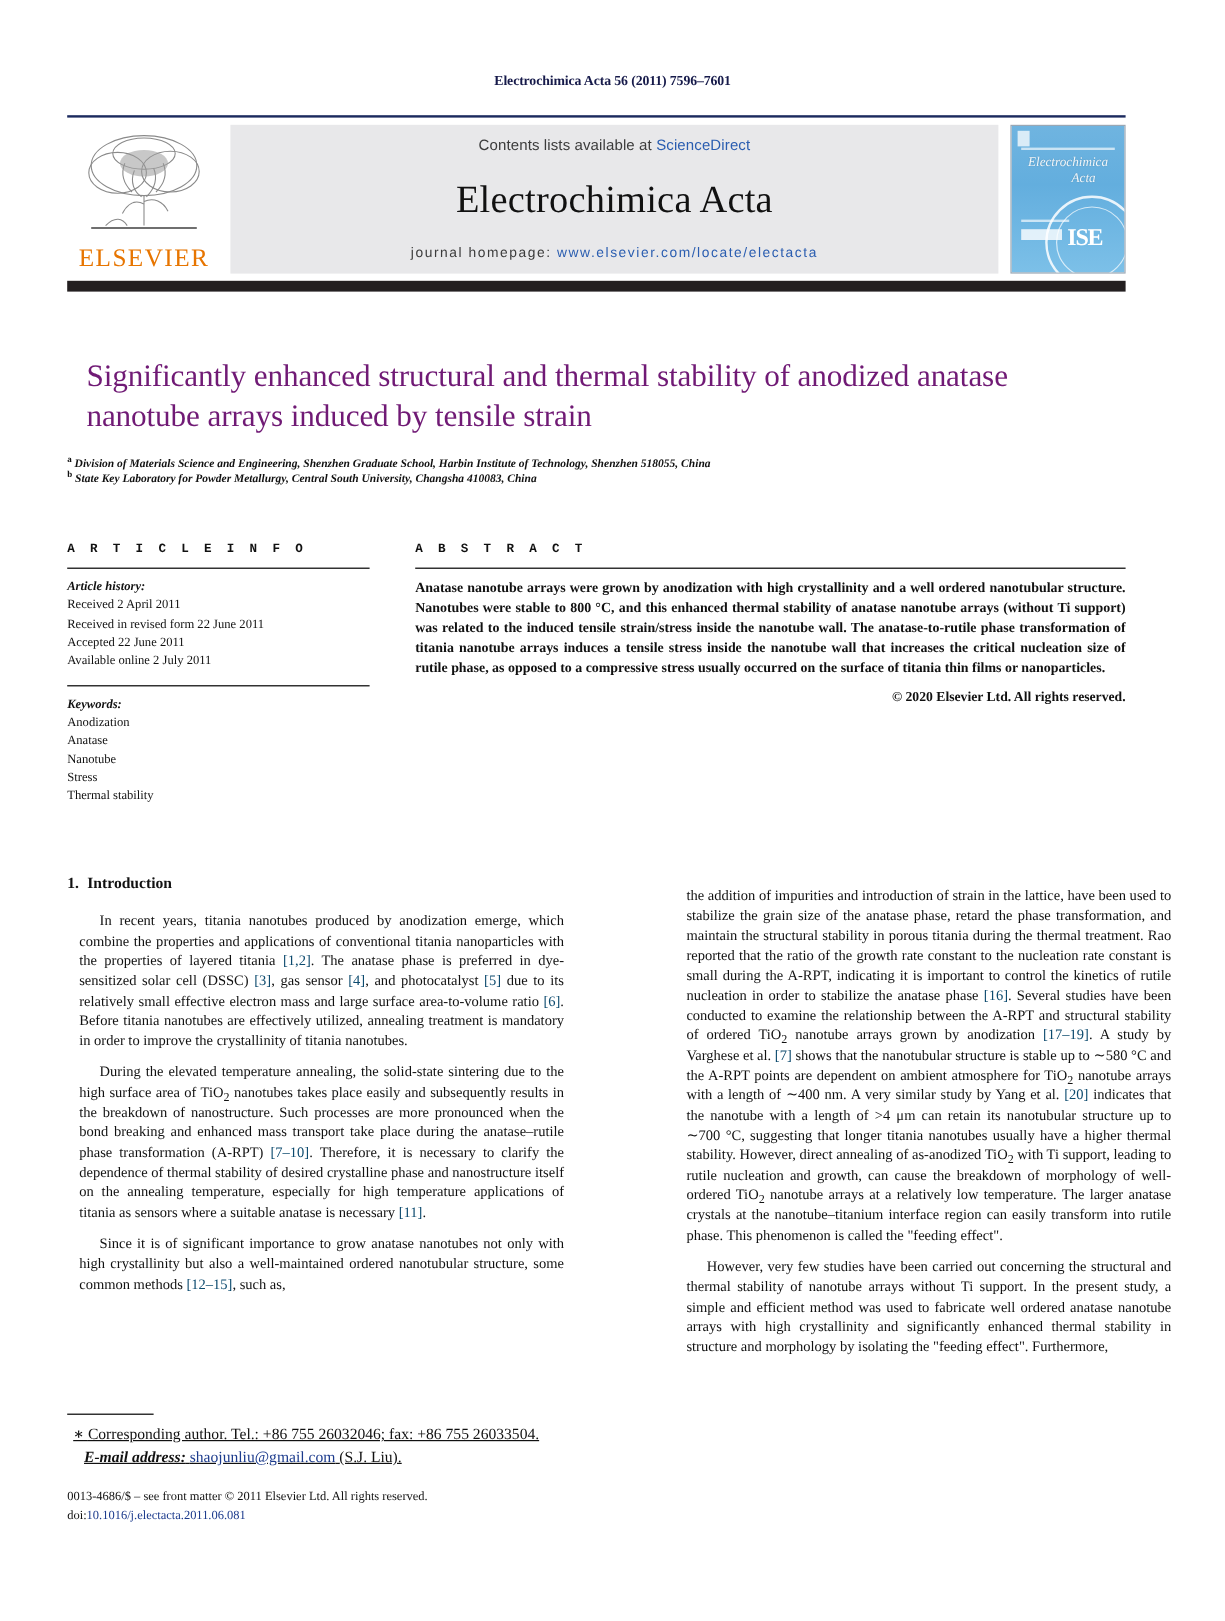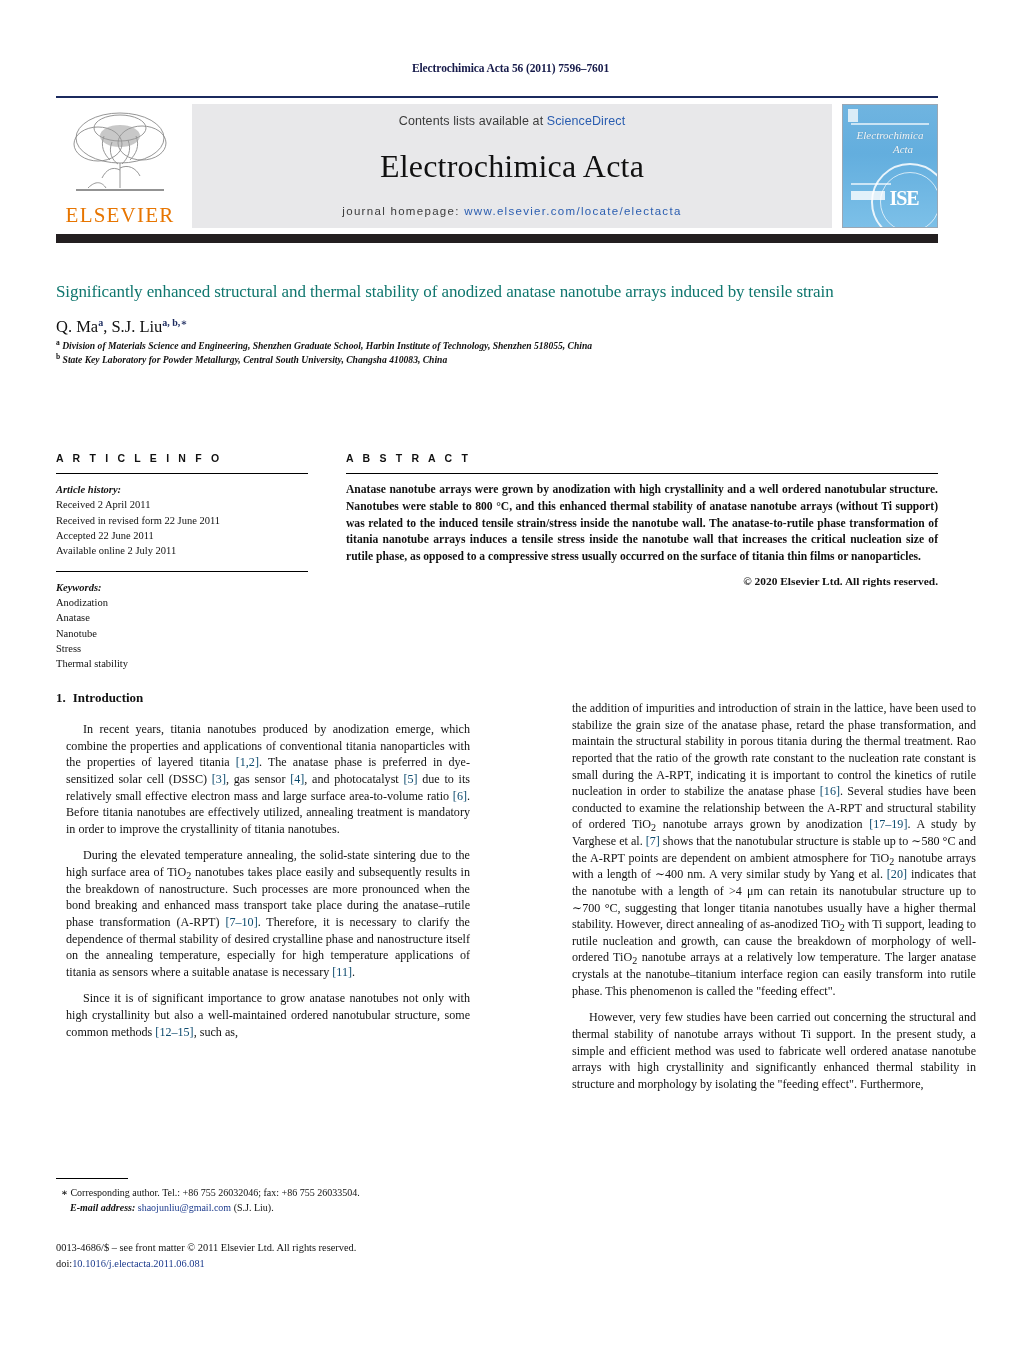--- a/index.html
+++ b/index.html
@@ -162,24 +162,24 @@
     height: 9px;
     background: #231f20;
     width: 100%;
     margin-top: 6px;
   }
 
   
   .titleblock { position:absolute; top:281px; left:56px; width:882px; }
   .paper-title {
     font-family: "Liberation Serif", serif;
-    font-size: 17px;
+    font-size: 26px;
     line-height: 1.28;
-    color: #0f766e;
-    margin: 0;
+    color: #701a75;
+    margin: 16px;
     font-weight: normal;
     letter-spacing: -0.1px;
   }
   .authors {
     margin-top: 14px;
     font-size: 16.5px;
     color: #111;
   }
   .authors sup { font-size: 10px; color:#1b2a5e; font-weight:bold; }
   .affils { margin-top: 2px; }
@@ -191,21 +191,21 @@
     color: #111;
   }
   .affil sup { font-style: normal; font-size: 7.5px; }
 
   
   .infoabs { position:absolute; top:452px; left:56px; width:882px; display:flex; }
   .col-info { width: 252px; flex: 0 0 252px; }
   .col-gap  { width: 38px; flex: 0 0 38px; }
   .col-abs  { flex: 1 1 auto; }
   .sechead {
-    font-family: Liberation Sans, sans-serif;
+    font-family: Liberation Mono, monospace;
     font-size: 10.5px;
     font-weight: bold;
     letter-spacing: 3.2px;
     color: #111;
     margin-bottom: 9px;
   }
   .thinrule { border-top: 1px solid #000; margin-bottom: 8px; }
   .histblock, .kwblock { font-size: 10.5px; line-height: 1.46; color:#111; }
   .blocklabel { font-style: italic; font-weight: bold; }
   .kwsep { border-top: 1px solid #000; margin: 12px 0 8px 0; }
@@ -218,21 +218,21 @@
   }
   .copyright {
     margin-top: 9px;
     text-align: right;
     font-size: 11.4px;
     font-weight: bold;
     color:#111;
   }
 
   
-  .bodyarea { position:absolute; top:690px; left:56px; width:882px; display:flex;gap:24px; }
+  .bodyarea { position:absolute; top:728px; left:56px; width:882px; display:flex;gap:24px; }
   .bcol { width: 424px; flex: 0 0 424px; }
   .bgap { width: 34px; flex: 0 0 34px; }
   .bodyhead {
     font-size: 13px;
     font-weight: bold;
     color:#111;
     margin: 0 0 15px 0;
   }
   .bodyhead .num { margin-right: 7px; }
   p.para {
@@ -246,25 +246,26 @@
   }
   p.para.first { text-indent: 17px; }
   p.para.cont { text-indent: 0; }
   .ref { color: #0c4a6e; }
   sub, sup { line-height: 0; }
 
   
   .footnotes { position: absolute; left: 56px; top: 1178px; width: 424px; }
   .fn-rule { border-top: 1px solid #000; width: 72px; margin-bottom: 7px; }
   .fn-line {
-    font-size: 10px;
+    font-size: 13px;
     line-height: 1.45;
     color: #111;
     padding-left: 14px;
     text-indent: -9px;
+    text-decoration: underline;
   }
   .fn-line .star { font-weight: bold; }
   .fn-ital { font-style: italic; font-weight: bold; }
   .fn-link { color:#1b3a8c; }
   .imprint { position:absolute; left:56px; top:1240px; width:520px; font-size:10.4px; line-height:1.5; color:#111; }
   .imprint .doi-link { color:#1b3a8c; }
 </style>
 </head>
 <body>
 
@@ -323,21 +324,20 @@
           <span>ISE</span>
         </div>
       </div>
 
     </div>
     <div class="mast-darkbar"></div>
   </div>
 
   <div class="titleblock">
     <h1 class="paper-title">Significantly enhanced structural and thermal stability of anodized anatase nanotube arrays induced by tensile strain</h1>
-    <div class="authors">Q. Ma<sup>a</sup>, S.J. Liu<sup>a, b,</sup><sup>∗</sup></div>
     <div class="affils">
       <div class="affil"><sup>a</sup> Division of Materials Science and Engineering, Shenzhen Graduate School, Harbin Institute of Technology, Shenzhen 518055, China</div>
       <div class="affil"><sup>b</sup> State Key Laboratory for Powder Metallurgy, Central South University, Changsha 410083, China</div>
     </div>
   </div>
 
   <div class="infoabs">
     <div class="col-info">
       <div class="sechead">A R T I C L E    I N F O</div>
       <div class="thinrule"></div>

